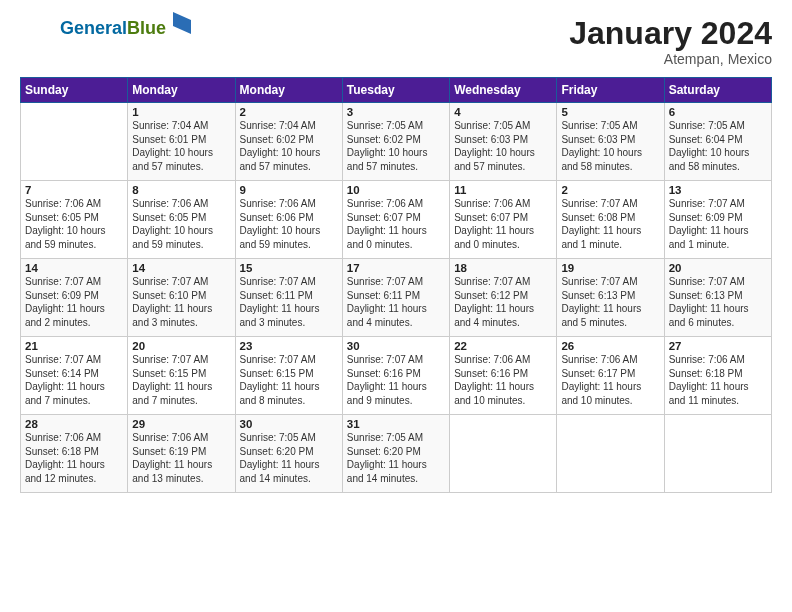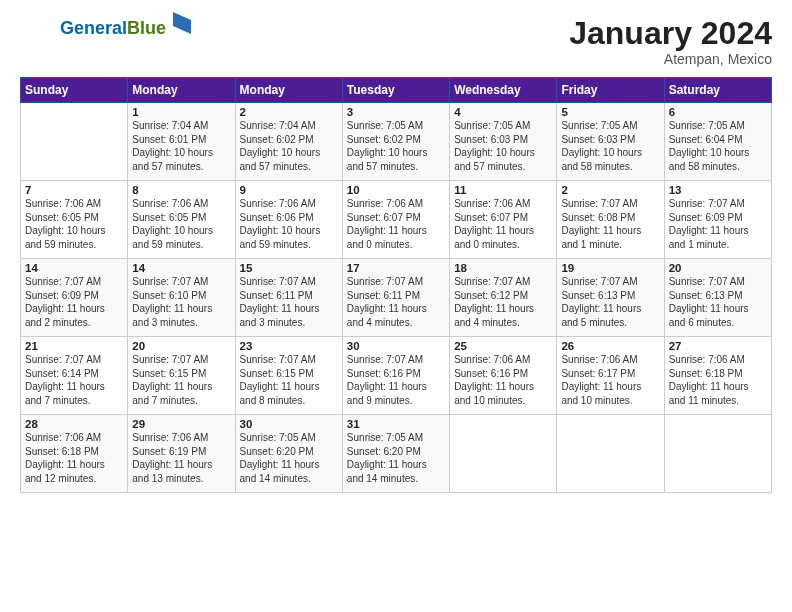--- a/index.html
+++ b/index.html
@@ -232,21 +232,21 @@
           </td>
           <td>
             <span class="day-number">23</span>
             <div class="day-info">Sunrise: 7:07 AM<br>Sunset: 6:15 PM<br>Daylight: 11 hours<br>and 8 minutes.</div>
           </td>
           <td>
             <span class="day-number">30</span>
             <div class="day-info">Sunrise: 7:07 AM<br>Sunset: 6:16 PM<br>Daylight: 11 hours<br>and 9 minutes.</div>
           </td>
           <td>
-            <span class="day-number">25</span>
+            <span class="day-number">22</span>
             <div class="day-info">Sunrise: 7:06 AM<br>Sunset: 6:16 PM<br>Daylight: 11 hours<br>and 10 minutes.</div>
           </td>
           <td>
             <span class="day-number">26</span>
             <div class="day-info">Sunrise: 7:06 AM<br>Sunset: 6:17 PM<br>Daylight: 11 hours<br>and 10 minutes.</div>
           </td>
           <td>
             <span class="day-number">27</span>
             <div class="day-info">Sunrise: 7:06 AM<br>Sunset: 6:18 PM<br>Daylight: 11 hours<br>and 11 minutes.</div>
           </td>

